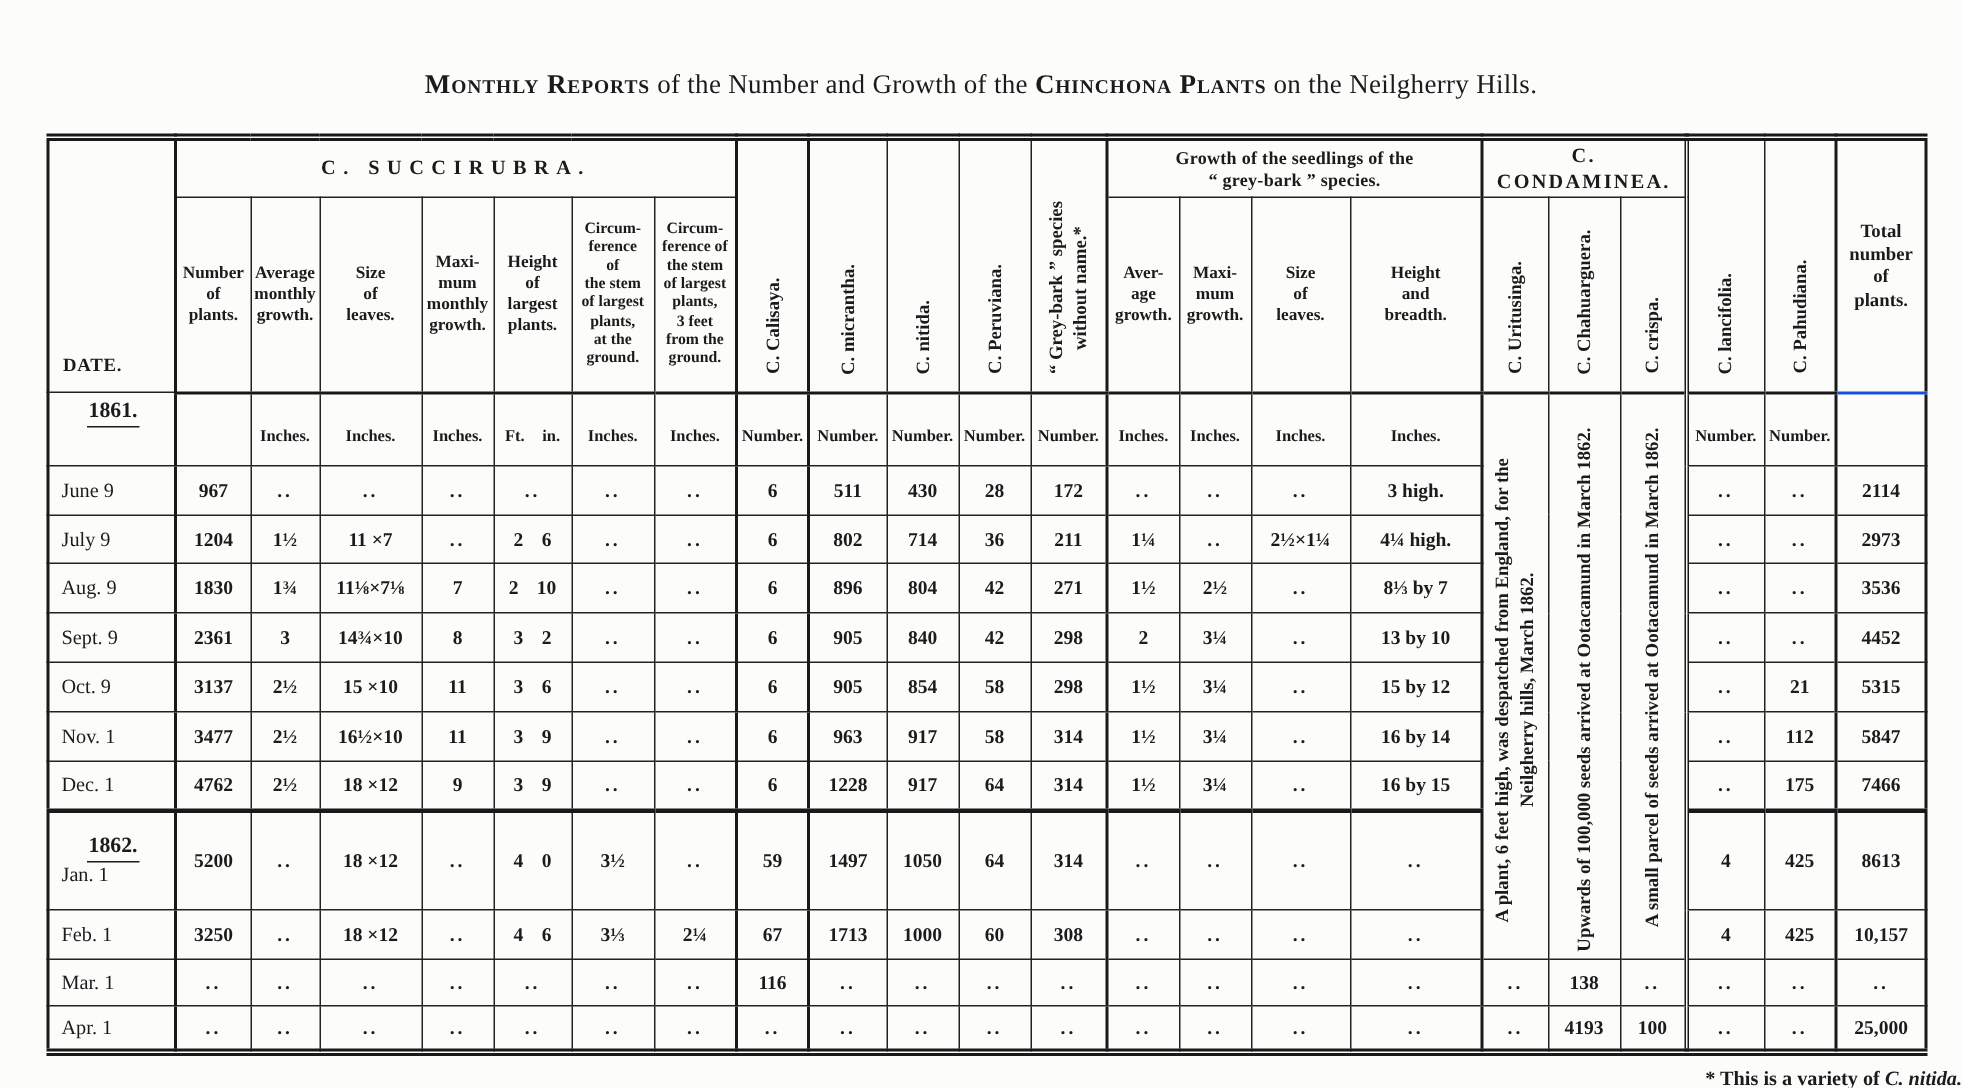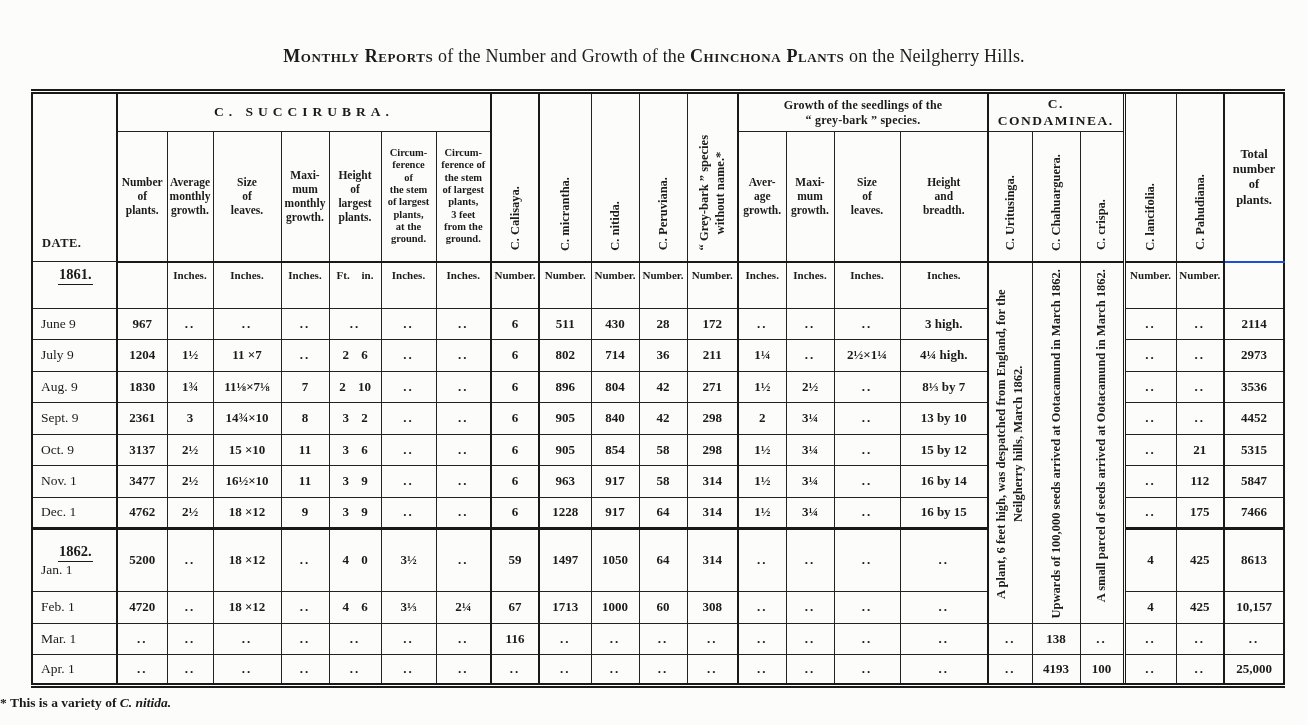--- a/index.html
+++ b/index.html
@@ -63,42 +63,42 @@
   .note-text{
     max-height:350px;
     font-size:12.5px;
     line-height:1.35;
     text-align:center;
   }
 
   tbody td{font-weight:700;}
   tbody tr{height:31px;}
   tbody tr.units-row{height:46px;}
-  tbody tr.units-row td{vertical-align:top;padding-top:6px;}
+  tbody tr.units-row td{vertical-align:top;padding-top:22px;}
   tbody tr.sec1862{height:62px;}
   tbody tr.sec1862 td{border-top:3px solid #191919;}
   td.unit{font-size:11px;font-weight:700;}
   td.date-cell{
     text-align:left;padding-left:8px;font-weight:400;font-size:13.5px;
     white-space:nowrap;
   }
   tbody tr.units-row td.date-cell{padding-top:4px;}
   span.year{
     font-weight:700;font-size:14.5px;
     display:inline-block;
     border-bottom:1.5px solid #1b1b1b;
     padding:0 1px 1px 1px;line-height:1.15;margin-left:17px;
   }
   td.dots{letter-spacing:2px;}
   .col-5{word-spacing:9px;}
   .bl2{border-left:2px solid #191919 !important;}
   .bl3{border-left:3px double #191919 !important;}
 
   .footnote{
-    text-align:left;
+    text-align:right;
     margin:7px 0 0 0;
     font-size:13.5px;
     font-weight:700;
   }
   .footnote .it{font-style:italic;}
 </style>
 </head>
 <body>
 
 <div class="page-title"><span class="sc">Monthly Reports</span><span> of the Number and Growth of the </span><span class="sc">Chinchona Plants</span><span> on the Neilgherry Hills.</span></div>
@@ -418,21 +418,21 @@
         <td class="col-15 dots">..</td>
         <td class="col-16 dots">..</td>
         <td class="col-20 bl3">4</td>
         <td class="col-21">425</td>
         <td class="col-22 bl2">8613</td>
       </tr>
       <tr>
         <td class="date-cell">
           <div>Feb. 1</div>
         </td>
-        <td class="col-1 bl2">4720</td>
+        <td class="col-1 bl2">3250</td>
         <td class="col-2 dots">..</td>
         <td class="col-3">18 ×12</td>
         <td class="col-4 dots">..</td>
         <td class="col-5">4 6</td>
         <td class="col-6">3⅓</td>
         <td class="col-7">2¼</td>
         <td class="col-8 bl2">67</td>
         <td class="col-9 bl2">1713</td>
         <td class="col-10">1000</td>
         <td class="col-11">60</td>

